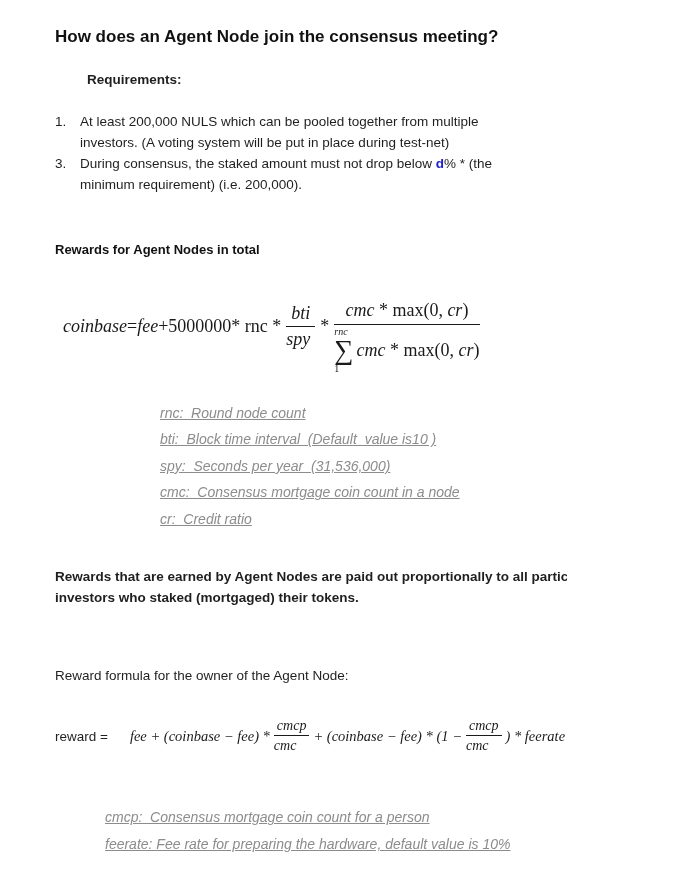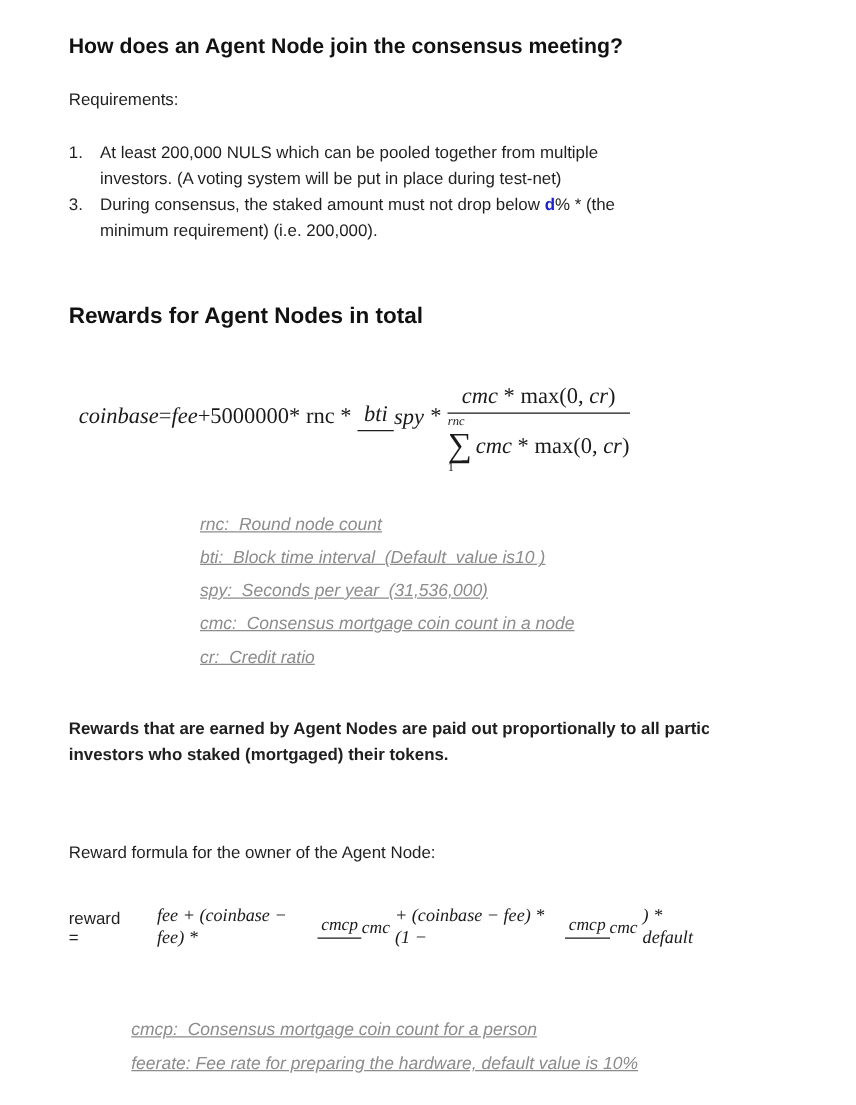--- a/index.html
+++ b/index.html
@@ -14,52 +14,53 @@
     overflow: hidden;
   }
   .h1 {
     margin: 27px 48px 0 55px;
     font-size: 17px;
     font-weight: bold;
     color: #111111;
     line-height: 1.2;
   }
   .plain {
-    margin: 22px 48px 0 55px;
+    margin: 22px 48px 0 87px;
     font-size: 13.5px;
     line-height: 21px;
+    font-weight: bold;
   }
   .req-list { margin: 21px 48px 0 55px; }
   .list-item { display: flex; font-size: 13.5px; line-height: 21px; }
   .list-num { width: 25px; flex: 0 0 25px; }
   .list-text { width: 562px; }
   .hl-blue { font-weight: bold; }
   .h2 {
     margin: 47px 48px 0 55px;
-    font-size: 18px;
+    font-size: 13px;
     font-weight: bold;
     color: #111111;
     line-height: 1.2;
   }
   
   .formula1 {
     margin: 26px 0 0 63px;
     display: flex;
     align-items: center;
     font-family: "Liberation Serif", serif;
     font-size: 18px;
     color: #1a1a1a;
     height: 86px;
   }
   .mi { font-style: italic; }
   .mr { font-style: normal; }
   .frac {
     display: inline-flex;
-    flex-direction: row;
-    align-items: center;
+    flex-direction: column;
+    align-items: flex-start;
     margin: 0 5px;
   }
   .frac .fnum { padding: 0 5px 2px; border-bottom: 1.4px solid #1a1a1a; }
   .frac .fden { padding-top: 2px; }
   .bigfrac {
     display: inline-flex;
     flex-direction: column;
     align-items: center;
     margin-left: 5px;
     transform: translateY(10px);
@@ -188,21 +189,21 @@
       <span class="mi">fee + (coinbase − fee) * </span>
       <span class="frac">
         <span class="fnum mi">cmcp</span>
         <span class="fden mi">cmc</span>
       </span>
       <span class="mi"> + (coinbase − fee) * (1 − </span>
       <span class="frac">
         <span class="fnum mi">cmcp</span>
         <span class="fden mi">cmc</span>
       </span>
-      <span class="mi">) *  default</span>
+      <span class="mi">) *  feerate</span>
     </span>
   </div>
 
   <div class="defs2">
     <div class="def-line">cmcp:  Consensus mortgage coin count for a person</div>
     <div class="def-line">feerate: Fee rate for preparing the hardware, default value is 10%</div>
   </div>
 
 </div>
 

